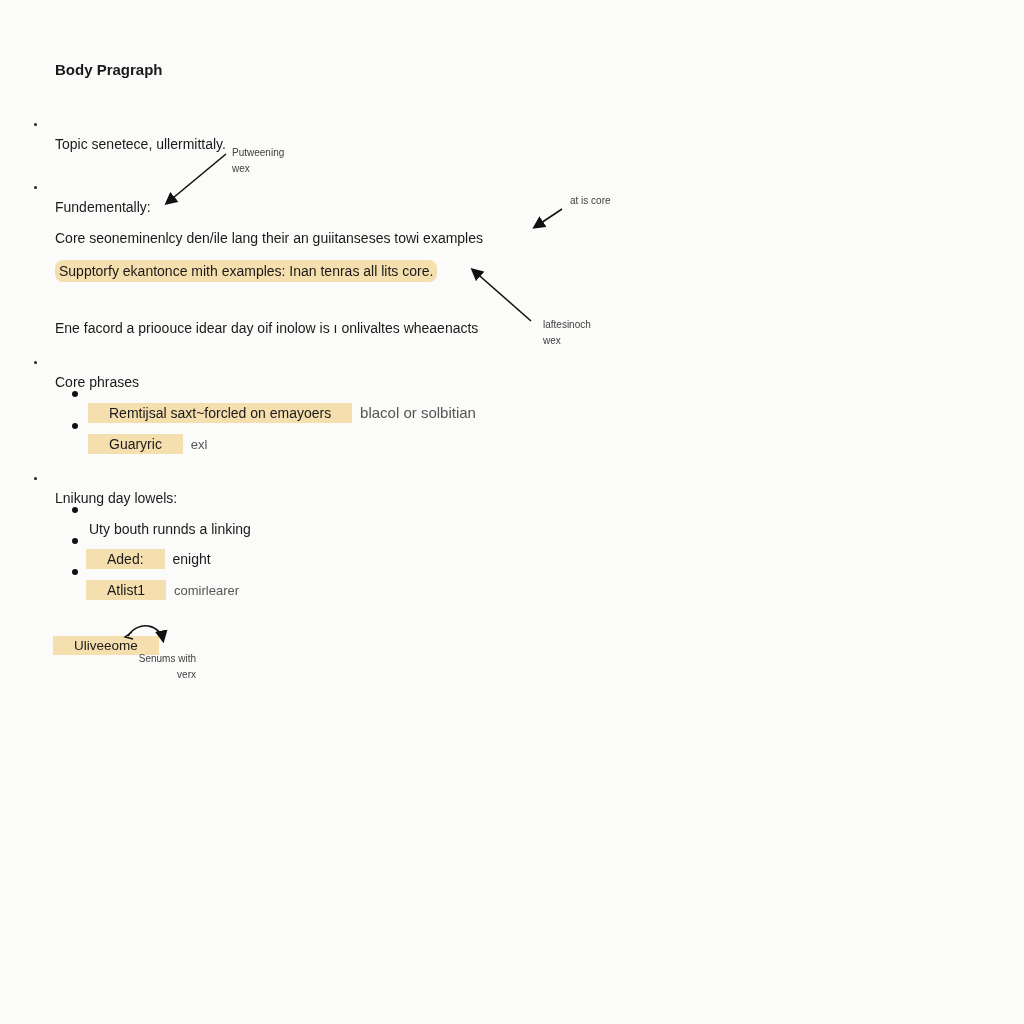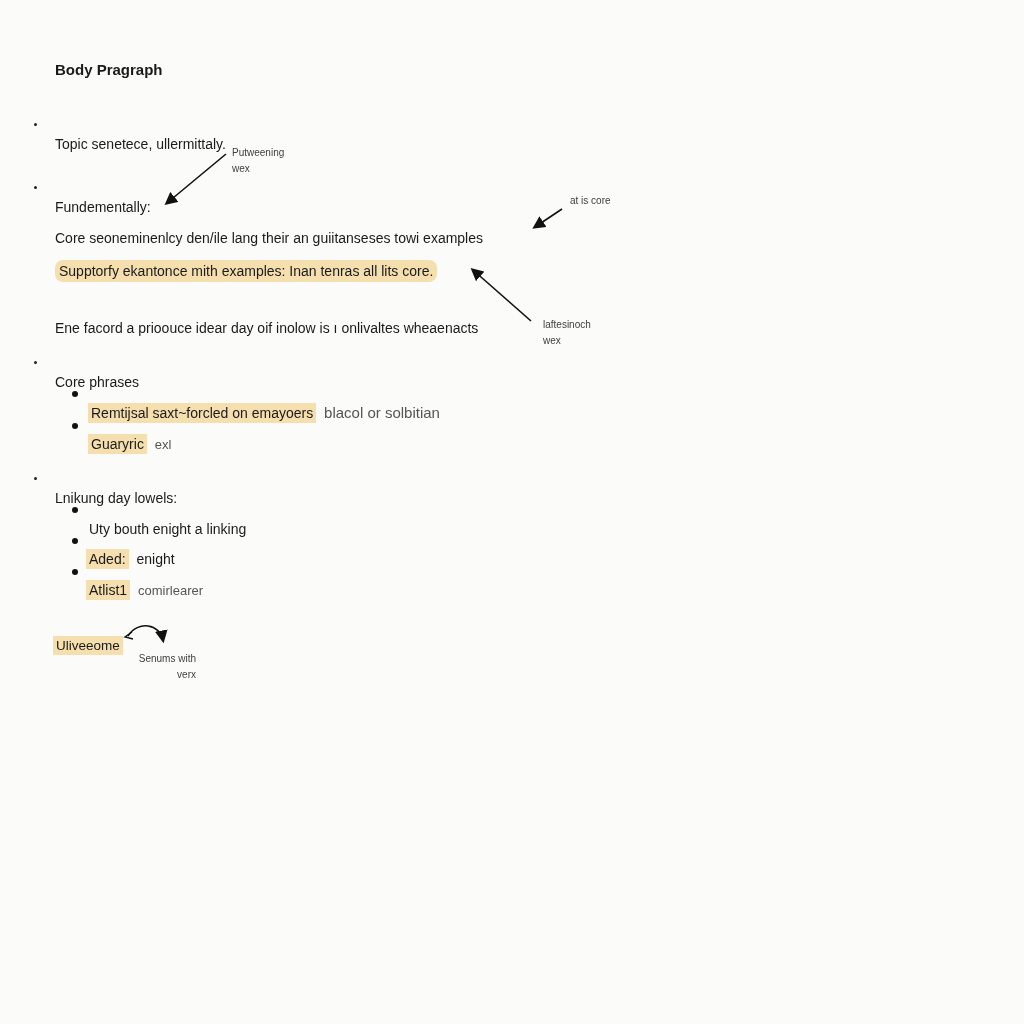--- a/index.html
+++ b/index.html
@@ -8,21 +8,21 @@
       background: #fbfbf9;
       font-family: "Liberation Sans", sans-serif;
       color: #1a1a1a;
       position: relative;
       overflow: hidden;
     }
     .abs { position: absolute; white-space: nowrap; }
     .title { font-weight: bold; font-size: 15px; }
     .txt { font-size: 14px; margin-top: 20px; }
     .note { font-size: 10px; color: #404040; line-height: 16px; white-space: normal; }
-    .hl { background: #f6dfae; padding: 2px 3px; }
+    .hl { background: #f6dfae; padding: 2px 21px; }
     .dot-sm { position: absolute; width: 3px; height: 3px; background: #222; border-radius: 50%; }
     .dot-lg { position: absolute; width: 6px; height: 6px; background: #111; border-radius: 50%; }
     .muted { color: #555; }
     svg.arrows { position: absolute; left: 0; top: 0; width: 1024px; height: 1024px; pointer-events: none; }
   </style>
 </head>
 <body>
 
 <div>
 
@@ -52,21 +52,21 @@
   <span class="dot-lg" style="left:72px; top:423px;"></span>
   <div class="abs txt" style="left:88px; top:416px;">
     <span class="hl">Guaryric</span>
     <span class="muted" style="font-size:13px; margin-left:4px;">exl</span>
   </div>
 
   <span class="dot-sm" style="left:34px; top:477px;"></span>
   <div class="abs txt" style="left:55px; top:470px;">Lnikung day lowels:</div>
 
   <span class="dot-lg" style="left:72px; top:507px;"></span>
-  <div class="abs txt" style="left:89px; top:501px;">Uty bouth enight a linking</div>
+  <div class="abs txt" style="left:89px; top:501px;">Uty bouth runnds a linking</div>
 
   <span class="dot-lg" style="left:72px; top:538px;"></span>
   <div class="abs txt" style="left:86px; top:531px;">
     <span class="hl">Aded:</span>
     <span style="margin-left:4px;">enight</span>
   </div>
 
   <span class="dot-lg" style="left:72px; top:569px;"></span>
   <div class="abs txt" style="left:86px; top:562px;">
     <span class="hl">Atlist1</span>

